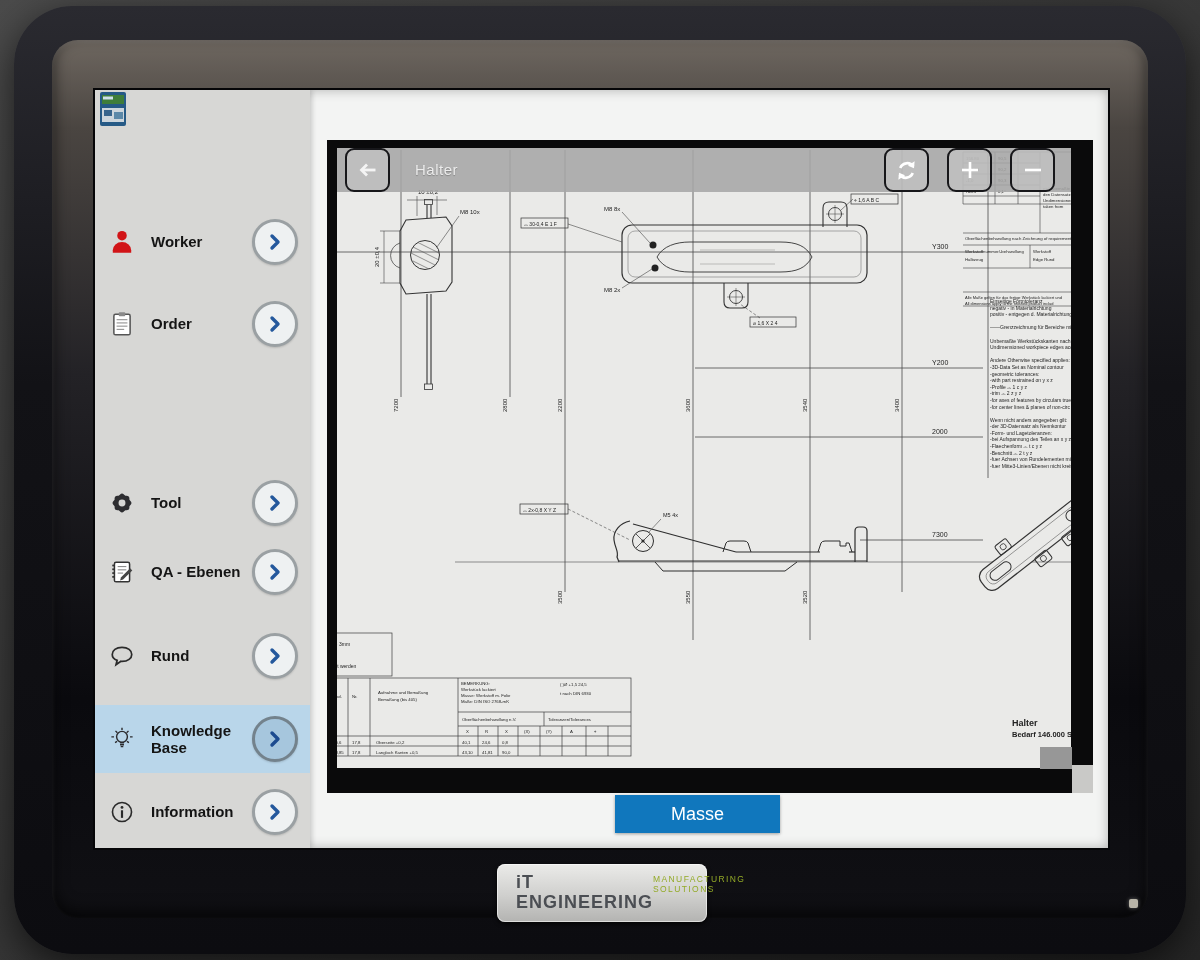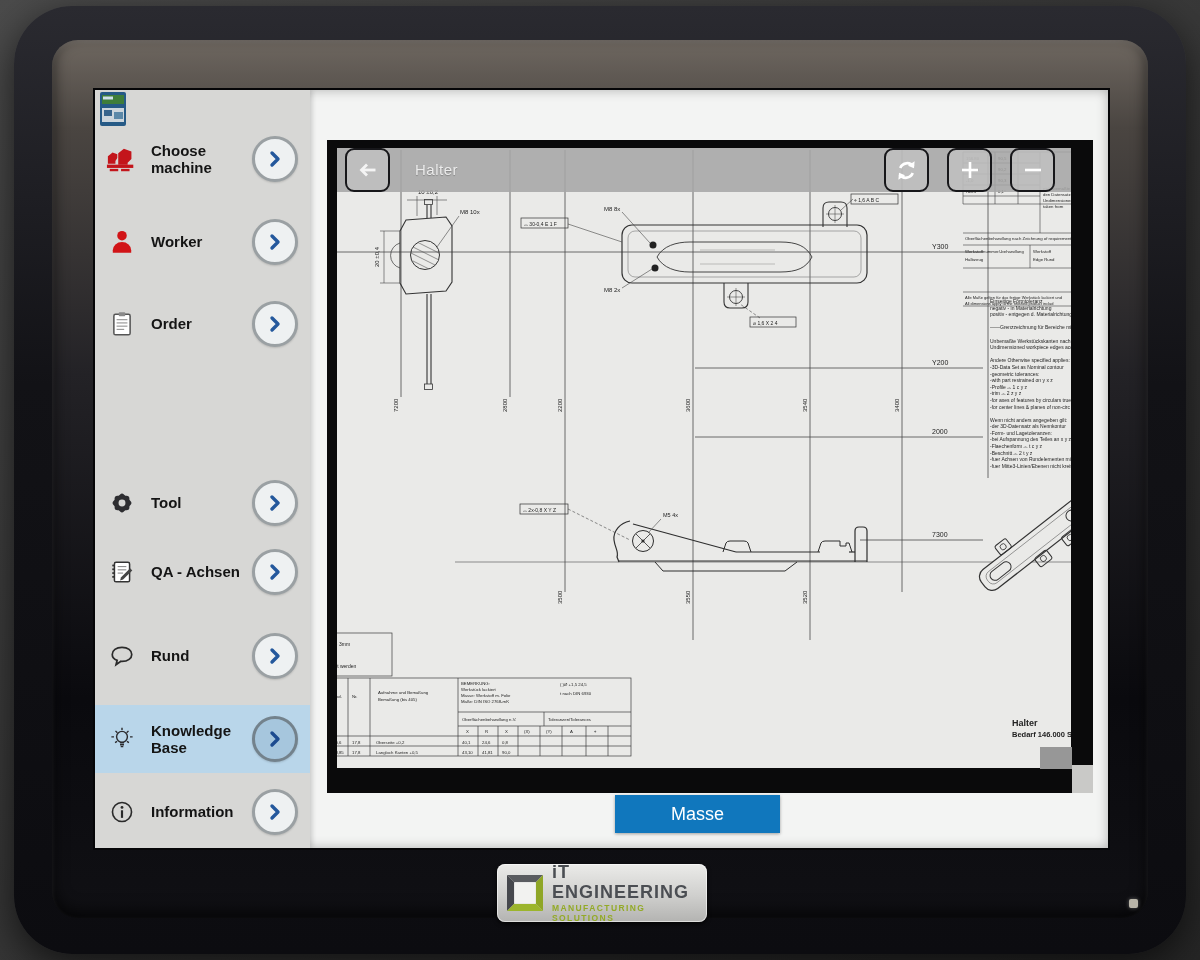--- a/index.html
+++ b/index.html
@@ -12,23 +12,23 @@
            box-shadow:0 12px 40px rgba(0,0,0,.65);}
   .bezel{position:absolute;left:52px;top:40px;width:1096px;height:878px;border-radius:26px;
          background:linear-gradient(180deg,#6e6760 0%,#4a4541 10%,#232226 38%,#0a0a0e 75%,#101014 100%);
          box-shadow:inset 0 2px 5px rgba(255,255,255,.10), inset 0 -6px 16px rgba(0,0,0,.75);}
   .led{position:absolute;left:1129px;top:899px;width:9px;height:9px;border-radius:2px;background:#b9b5a9;
        box-shadow:0 0 4px rgba(255,255,255,.35);}
   .brand{position:absolute;left:497px;top:864px;width:210px;height:58px;border-radius:8px;
          background:linear-gradient(180deg,#ebebe9 0%,#cfcfcd 55%,#b3b3b1 100%);
          box-shadow:inset 0 0 0 1px rgba(255,255,255,.55),0 2px 4px rgba(0,0,0,.8);
          display:flex;align-items:center;gap:9px;padding:0 10px;box-sizing:border-box;}
-  .brand-text{display:flex;flex-direction:column;line-height:1.1;}
+  .brand-text{display:flex;line-height:1.1;}
   .brand-title{font-size:18px;font-weight:bold;color:#4b4e53;letter-spacing:1px;}
-  .brand-sub{font-size:8.5px;color:#93aa27;letter-spacing:1.4px;font-weight:bold;margin-top:2px;}
+  .brand-sub{font-size:8.5px;color:#93aa27;letter-spacing:1.4px;font-weight:normal;margin-top:2px;}
   
   .screen{position:absolute;left:95px;top:90px;width:1013px;height:758px;background:#f3f4f3;
           box-shadow:0 0 0 2px #050507, inset 0 0 12px rgba(0,0,0,.28);overflow:hidden;}
   
   .sidebar{position:absolute;left:0;top:0;width:215px;height:758px;background:#d7d7d5;
            box-shadow:2px 0 5px rgba(0,0,0,.18);}
   .app-icon{position:absolute;left:5px;top:2px;width:26px;height:34px;}
   .menu-row{position:absolute;left:0;width:215px;height:66px;display:flex;align-items:center;}
   .menu-row.active{background:#b9d6ea;}
   .mi-icon{width:32px;height:32px;margin-left:11px;flex:0 0 32px;display:flex;align-items:center;justify-content:center;}
@@ -69,39 +69,20 @@
         <svg width="26" height="34" viewBox="0 0 26 34">
           <rect width="26" height="34" rx="2" fill="#265a86"></rect>
           <rect x="2" y="3" width="22" height="9" fill="#3f7d3a"></rect>
           <rect x="3" y="4.5" width="10" height="3" fill="#cfe0ea"></rect>
           <rect x="2" y="16" width="22" height="14" fill="#ccd5dc"></rect>
           <rect x="4" y="18" width="8" height="6" fill="#37648c"></rect>
           <rect x="14" y="20" width="9" height="7" fill="#5b88a8"></rect>
         </svg>
       </div>
 
-      <div class="menu-row" style="top:36px">
-        <span class="mi-icon">
-          <svg width="32" height="30" viewBox="0 0 34 30">
-            <g fill="#c3151b">
-              <path d="M2 20 L2 12 L7 8 L12 10 L12 14 L10 17 L10 20 Z"></path>
-              <path d="M13 21 L13 9 L19 4 L27 7 L27 15 L23 19 L23 21 Z"></path>
-              <rect x="1" y="21" width="28" height="3.5"></rect>
-              <rect x="4" y="25.5" width="9" height="2.5"></rect>
-              <rect x="16" y="25.5" width="9" height="2.5"></rect>
-            </g>
-          </svg>
-        </span>
-        <span class="mi-label">Choose machine</span>
-        <span class="chev">
-          <svg width="24" height="24" viewBox="0 0 24 24">
-            <polyline points="9,6 15,12 9,18" fill="none" stroke="#24589c" stroke-width="3.4" stroke-linecap="round" stroke-linejoin="round"></polyline>
-          </svg>
-        </span>
-      </div>
 
       <div class="menu-row" style="top:119px">
         <span class="mi-icon">
           <svg width="26" height="26" viewBox="0 0 24 24">
             <circle cx="12" cy="6.2" r="4.4" fill="#d11417"></circle>
             <path d="M3.5 22 v-2.5 a8.5 7.5 0 0 1 17 0 V22 Z" fill="#d11417"></path>
           </svg>
         </span>
         <span class="mi-label">Worker</span>
         <span class="chev">
@@ -163,21 +144,21 @@
                 <line x1="3" y1="16.5" x2="5.5" y2="16.5"></line>
             </g>
             <g stroke="#888" stroke-width="1">
               <line x1="8" y1="7" x2="16" y2="7"></line>
                 <line x1="8" y1="10" x2="16" y2="10"></line>
                 <line x1="8" y1="13" x2="13" y2="13"></line>
             </g>
             <path d="M11 17 L19.5 8.5 L21.5 10.5 L13 19 L10.3 19.8 Z" fill="#444"></path>
           </svg>
         </span>
-        <span class="mi-label">QA - Achsen</span>
+        <span class="mi-label">QA - Ebenen</span>
         <span class="chev">
           <svg width="24" height="24" viewBox="0 0 24 24">
             <polyline points="9,6 15,12 9,18" fill="none" stroke="#24589c" stroke-width="3.4" stroke-linecap="round" stroke-linejoin="round"></polyline>
           </svg>
         </span>
       </div>
 
       <div class="menu-row" style="top:533px">
         <span class="mi-icon">
           <svg width="26" height="26" viewBox="0 0 24 24">

